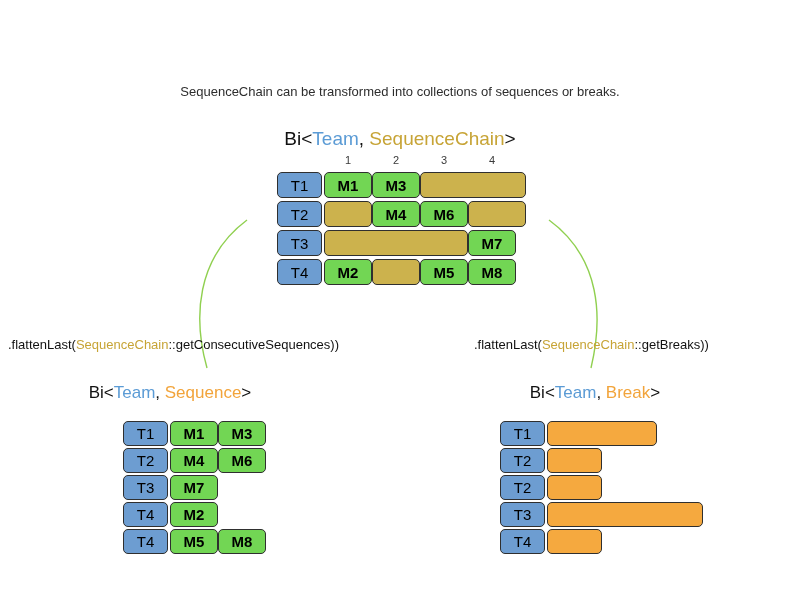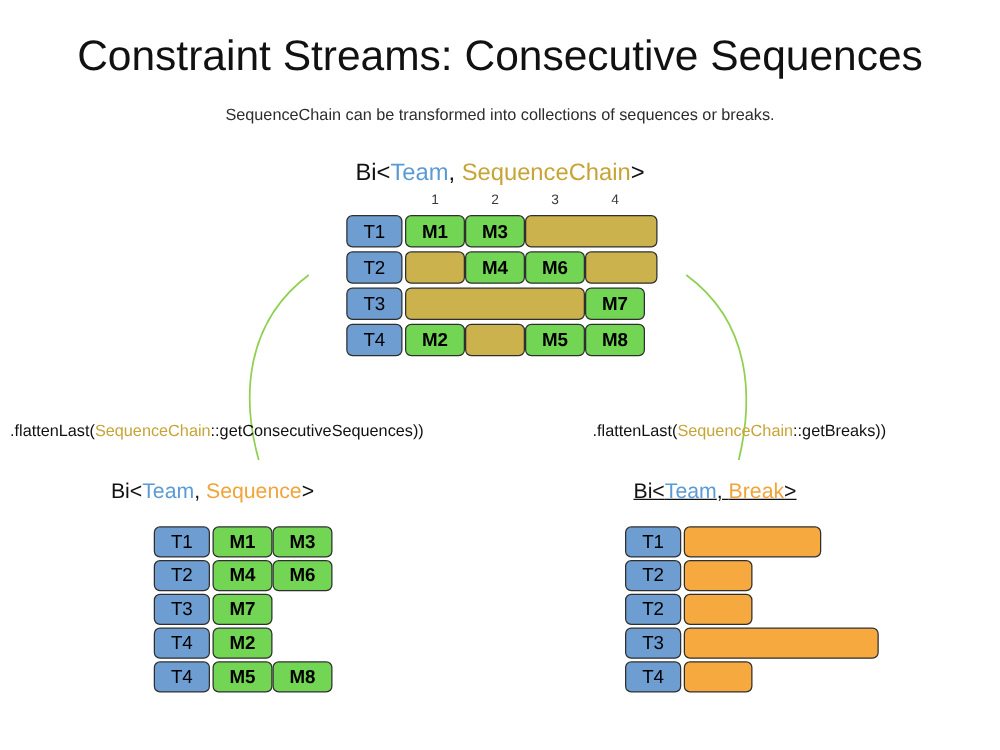--- a/index.html
+++ b/index.html
@@ -32,21 +32,20 @@
 </head>
 <body>
 
 <div id="stage" style="--team: #6d9dd1; --seq: #72d654; --chain: #ccb24d; --break: #f5a93f; --teamText: #5b9bd5; --goldText: #c7a436; --orangeText: #f2a43b;">
 
   <svg width="800" height="600">
     <path class="curve" d="M247,220 C196,258 193,318 207,368" fill="none" stroke-width="1.4" style="stroke: rgb(144, 208, 80);"></path>
     <path class="curve" d="M549,220 C601,258 603,318 591,368" fill="none" stroke-width="1.4" style="stroke: rgb(144, 208, 80);"></path>
   </svg>
 
-  <div id="title" class="abs center">Constraint Streams: Consecutive Sequences</div>
   <div id="subtitle" class="abs center">SequenceChain can be transformed into collections of sequences or breaks.</div>
 
   <div id="top-heading" class="abs center heading"><span>Bi&lt;</span><span class="h-team">Team</span><span>, </span><span class="h-gold">SequenceChain</span><span>&gt;</span></div>
 
   <div class="grid" style="left:277px;top:152px;">
     <div class="colrow">
         <div class="colnum">1</div>
         <div class="colnum">2</div>
         <div class="colnum">3</div>
         <div class="colnum">4</div>
@@ -107,21 +106,21 @@
           <div class="cell seq" style="width: 48px;">M2</div>
         </div>
         <div class="row">
           <div class="cell team">T4</div>
           <div class="cell seq" style="width: 48px;">M5</div>
           <div class="cell seq" style="width: 48px;">M8</div>
         </div>
       </div>
   </div>
 
-  <div class="abs heading bheading" style="left:472px;text-decoration:underline;"><span>Bi&lt;</span><span class="h-team">Team</span><span>, </span><span class="h-orange">Break</span><span>&gt;</span></div>
+  <div class="abs heading bheading" style="left:495px;"><span>Bi&lt;</span><span class="h-team">Team</span><span>, </span><span class="h-orange">Break</span><span>&gt;</span></div>
 
   <div class="grid small" style="left:500px;top:421px;">
     <div>
         <div class="row">
           <div class="cell team">T1</div>
           <div class="cell bar" style="width: 110px;"></div>
         </div>
         <div class="row">
           <div class="cell team">T2</div>
           <div class="cell bar" style="width: 55px;"></div>

